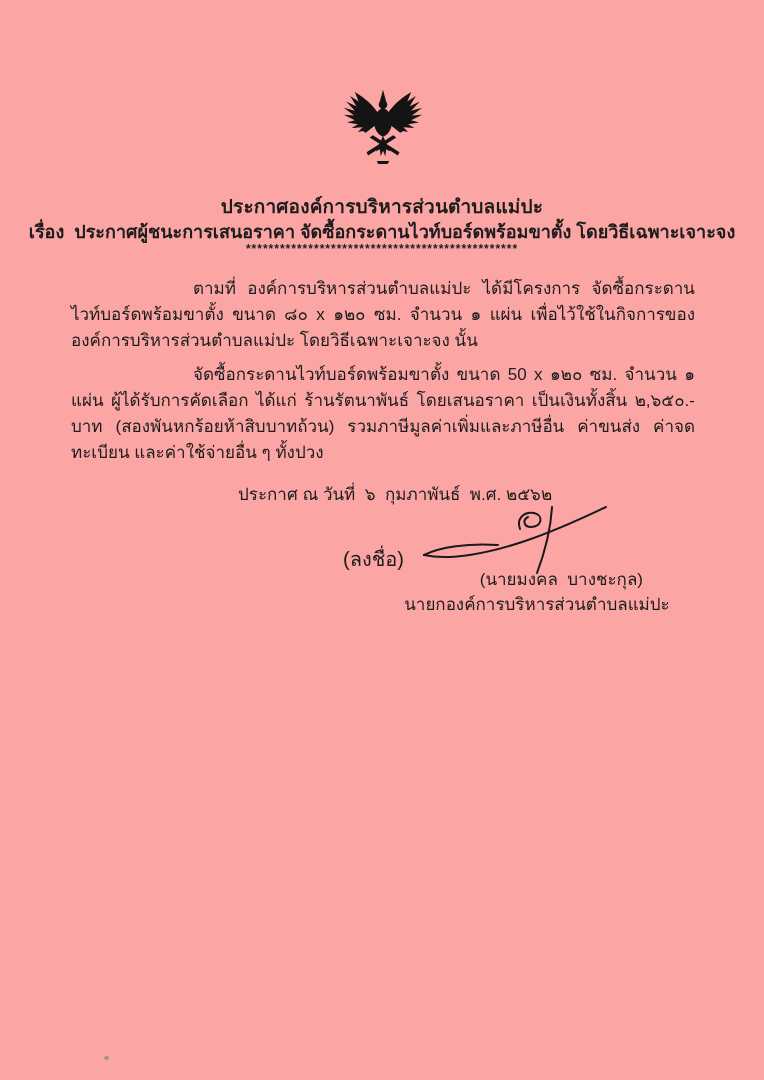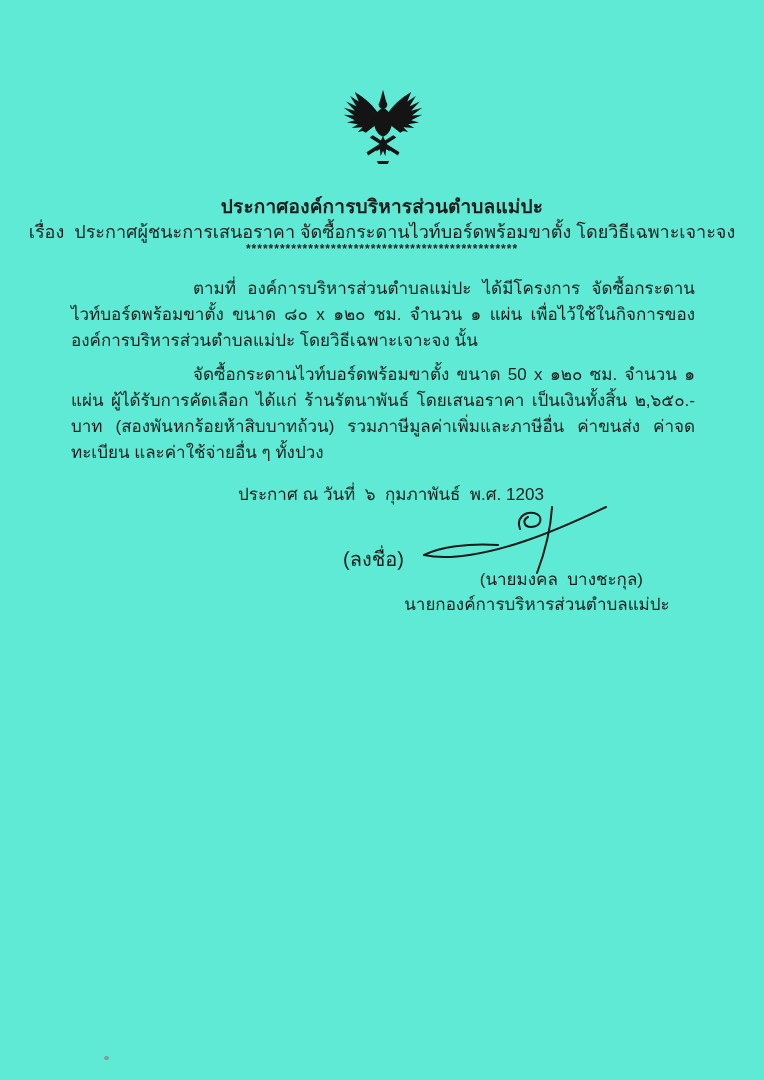--- a/index.html
+++ b/index.html
@@ -5,21 +5,21 @@
   html, body { margin: 0; padding: 0; }
   body {
     background: #e8e8e8;
     font-family: "Liberation Sans", "DejaVu Sans", sans-serif;
   }
   .page {
     position: relative;
     width: 764px;
     height: 1080px;
     margin: 0 auto;
-    background: #5eead4;
+    background: #fca5a5;
     color: #1c1c1c;
     overflow: hidden;
   }
   .emblem {
     position: absolute;
     left: 336px;
     top: 82px;
     width: 94px;
     height: 100px;
   }
@@ -33,21 +33,21 @@
     font-weight: bold;
     letter-spacing: 0.2px;
   }
   .title-subject {
     position: absolute;
     top: 217px;
     left: 0;
     width: 100%;
     text-align: center;
     font-size: 18px;
-    font-weight: normal;
+    font-weight: bold;
     white-space: pre-wrap;
   }
   .divider {
     position: absolute;
     top: 242px;
     left: 0;
     width: 100%;
     text-align: center;
     font-size: 12px;
     font-weight: bold;
@@ -156,21 +156,21 @@
 
   <div class="title-org">ประกาศองค์การบริหารส่วนตำบลแม่ปะ</div>
   <div class="title-subject">เรื่อง  ประกาศผู้ชนะการเสนอราคา จัดซื้อกระดานไวท์บอร์ดพร้อมขาตั้ง โดยวิธีเฉพาะเจาะจง</div>
   <div class="divider">************************************************</div>
 
   <div class="body-text">
     <p>ตามที่ องค์การบริหารส่วนตำบลแม่ปะ ได้มีโครงการ จัดซื้อกระดานไวท์บอร์ดพร้อมขาตั้ง ขนาด ๘๐ x ๑๒๐ ซม. จำนวน ๑ แผ่น เพื่อไว้ใช้ในกิจการขององค์การบริหารส่วนตำบลแม่ปะ โดยวิธีเฉพาะเจาะจง นั้น</p>
     <p>จัดซื้อกระดานไวท์บอร์ดพร้อมขาตั้ง ขนาด 50 x ๑๒๐ ซม. จำนวน ๑ แผ่น ผู้ได้รับการคัดเลือก ได้แก่ ร้านรัตนาพันธ์ โดยเสนอราคา เป็นเงินทั้งสิ้น ๒,๖๕๐.- บาท (สองพันหกร้อยห้าสิบบาทถ้วน) รวมภาษีมูลค่าเพิ่มและภาษีอื่น ค่าขนส่ง ค่าจดทะเบียน และค่าใช้จ่ายอื่น ๆ ทั้งปวง</p>
   </div>
 
-  <div class="date-line">ประกาศ ณ วันที่  ๖  กุมภาพันธ์  พ.ศ. 1203</div>
+  <div class="date-line">ประกาศ ณ วันที่  ๖  กุมภาพันธ์  พ.ศ. ๒๕๖๒</div>
 
   <div class="sign-label">(ลงชื่อ)</div>
 
   <svg class="signature-svg" viewBox="0 0 190 72" xmlns="http://www.w3.org/2000/svg" aria-hidden="true">
     <g stroke="#1a1a1a" stroke-width="2" fill="none" stroke-linecap="round">
       <path d="M4,52 C30,58 70,50 105,38 C135,28 165,14 186,4"></path>
       <path d="M4,52 C20,44 48,40 78,42"></path>
       <path d="M100,26 C96,16 104,8 114,10 C124,12 122,24 111,24 C104,24 102,17 108,14"></path>
       <path d="M132,4 C131,22 126,46 117,70"></path>
     </g>

